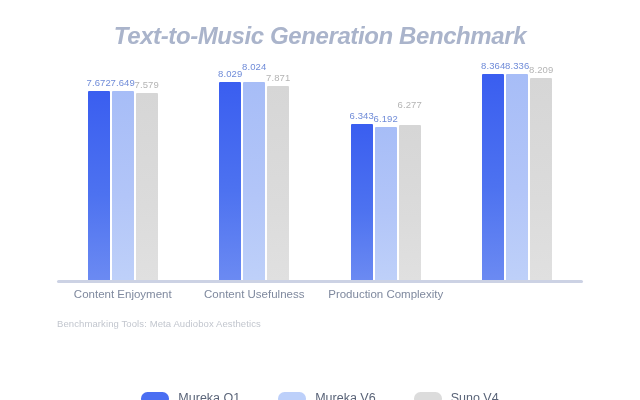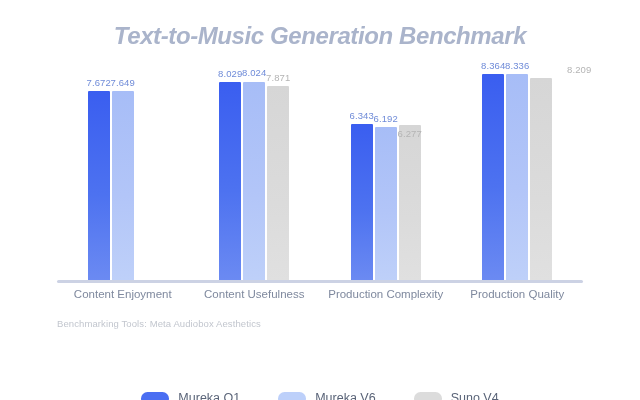--- a/index.html
+++ b/index.html
@@ -172,72 +172,75 @@
   <div class="plot-area" id="plot-area">
       <div class="group" style="left: 30.75px;">
         <div class="bar-wrap">
           <div class="bar-label s0" style="bottom: 192.243px;">7.672</div>
           <div class="bar s0" style="height: 189.243px;"></div>
         </div>
         <div class="bar-wrap">
           <div class="bar-label s1" style="bottom: 191.675px;">7.649</div>
           <div class="bar s1" style="height: 188.675px;"></div>
         </div>
+        <div class="bar-wrap">
+          <div class="bar-label s2" style="bottom: 189.949px;">7.579</div>
+          <div class="bar s2" style="height: 186.949px;"></div>
+        </div>
       </div>
       <div class="group" style="left: 162.25px; text-align: right;">
         <div class="bar-wrap">
           <div class="bar-label s0" style="bottom: 201.049px;">8.029</div>
           <div class="bar s0" style="height: 198.049px;"></div>
         </div>
         <div class="bar-wrap">
-          <div class="bar-label s1" style="bottom: 202px;">8.024</div>
+          <div class="bar-label s1" style="bottom: 208px;">8.024</div>
           <div class="bar s1" style="height: 197.925px;"></div>
         </div>
         <div class="bar-wrap">
           <div class="bar-label s2" style="bottom: 197.151px;">7.871</div>
           <div class="bar s2" style="height: 194.151px;"></div>
         </div>
       </div>
       <div class="group" style="left: 293.75px;">
         <div class="bar-wrap">
           <div class="bar-label s0" style="bottom: 159.461px;">6.343</div>
           <div class="bar s0" style="height: 156.461px;"></div>
         </div>
         <div class="bar-wrap">
           <div class="bar-label s1" style="bottom: 155.736px;">6.192</div>
           <div class="bar s1" style="height: 152.736px;"></div>
         </div>
         <div class="bar-wrap">
-          <div class="bar-label s2" style="bottom: 141px; margin-top: 20px;">6.277</div>
+          <div class="bar-label s2" style="bottom: 170px; margin-top: 20px;">6.277</div>
           <div class="bar s2" style="height: 154.833px;"></div>
         </div>
       </div>
       <div class="group" style="left: 425.25px;">
         <div class="bar-wrap">
           <div class="bar-label s0" style="bottom: 209.312px;">8.364</div>
           <div class="bar s0" style="height: 206.312px;"></div>
         </div>
         <div class="bar-wrap">
           <div class="bar-label s1" style="bottom: 208.621px;">8.336</div>
           <div class="bar s1" style="height: 205.621px;"></div>
         </div>
         <div class="bar-wrap">
-          <div class="bar-label s2" style="bottom: 205.489px; margin-left: 38px;">8.209</div>
+          <div class="bar-label s2" style="bottom: 205.489px;">8.209</div>
           <div class="bar s2" style="height: 202.489px;"></div>
         </div>
       </div>
     </div>
 
   <div class="axis-line"></div>
 
   <div class="cat-labels" id="cat-labels">
       <div class="cat-label" style="left: 65.75px;">Content Enjoyment</div>
       <div class="cat-label" style="left: 197.25px;">Content Usefulness</div>
       <div class="cat-label" style="left: 328.75px;">Production Complexity</div>
-      <div class="cat-label" style="left: 460.25px;">Production Quality</div>
     </div>
 
   <div class="footnote">Benchmarking Tools: Meta Audiobox Aesthetics</div>
 
   <div class="legend" id="legend">
       <div class="legend-item">
         <span class="legend-swatch s0"></span>
         <span class="legend-label">Mureka O1</span>
       </div>
       <div class="legend-item">

